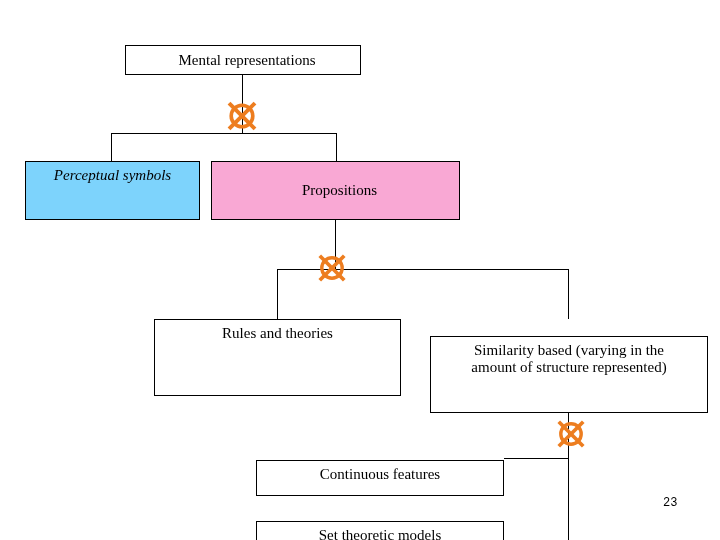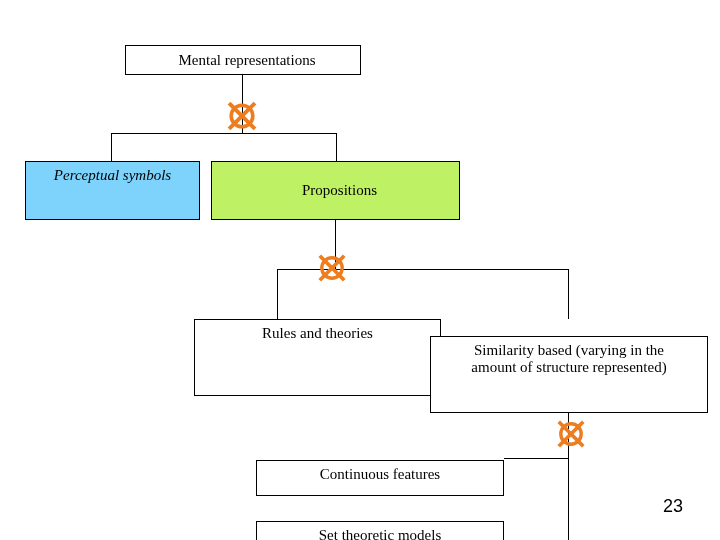--- a/index.html
+++ b/index.html
@@ -54,22 +54,22 @@
   .marker {
     position: absolute;
     z-index: 5;
     line-height: 0;
   }
   .marker svg { display: block; }
 
   
   .page-number {
     position: absolute;
-    font-family: Liberation Sans, sans-serif;
-    font-size: 18px;
+    font-family: Liberation Mono, monospace;
+    font-size: 12px;
     color: #000000;
     z-index: 4;
   }
 </style>
 </head>
 <body>
 
 <div id="slide">
 
   <div id="connector-layer">
@@ -85,24 +85,24 @@
       <div class="conn h" style="left: 504px; top: 458px; background: rgb(0, 0, 0); width: 65px;"></div>
     </div>
 
   <div id="node-layer">
       <div class="node mid-text" style="left: 125px; top: 45px; width: 236px; height: 30px; border-color: rgb(0, 0, 0); background: rgb(255, 255, 255);">
         <span class="label" style="color: rgb(0, 0, 0);">Mental representations</span>
       </div>
       <div class="node top-text" style="left: 25px; top: 161px; width: 175px; height: 59px; border-color: rgb(0, 0, 0); background: #7dd3fc; font-style: italic;">
         <span class="label" style="color: rgb(0, 0, 0);">Perceptual symbols</span>
       </div>
-      <div class="node mid-text" style="left: 211px; top: 161px; width: 249px; height: 59px; border-color: rgb(0, 0, 0); background: #bef264; justify-content: center;">
+      <div class="node mid-text" style="left: 211px; top: 161px; width: 249px; height: 59px; border-color: rgb(0, 0, 0); background: #f9a8d4; justify-content: center;">
         <span class="label" style="color: rgb(0, 0, 0);">Propositions</span>
       </div>
-      <div class="node top-text" style="left: 154px; top: 319px; width: 247px; height: 77px; border-color: rgb(0, 0, 0); background: rgb(255, 255, 255); margin-left: 40px;">
+      <div class="node top-text" style="left: 154px; top: 319px; width: 247px; height: 77px; border-color: rgb(0, 0, 0); background: rgb(255, 255, 255);">
         <span class="label" style="color: rgb(0, 0, 0);">Rules and theories</span>
       </div>
       <div class="node top-text" style="left: 430px; top: 336px; width: 278px; height: 77px; border-color: rgb(0, 0, 0); background: rgb(255, 255, 255);">
         <span class="label" style="color: rgb(0, 0, 0);">Similarity based (varying in the
 amount of structure represented)</span>
       </div>
       <div class="node top-text" style="left: 256px; top: 460px; width: 248px; height: 36px; border-color: rgb(0, 0, 0); background: rgb(255, 255, 255);">
         <span class="label" style="color: rgb(0, 0, 0);">Continuous features</span>
       </div>
       <div class="node top-text" style="left: 256px; top: 521px; width: 248px; height: 46px; border-color: rgb(0, 0, 0); background: rgb(255, 255, 255);">

